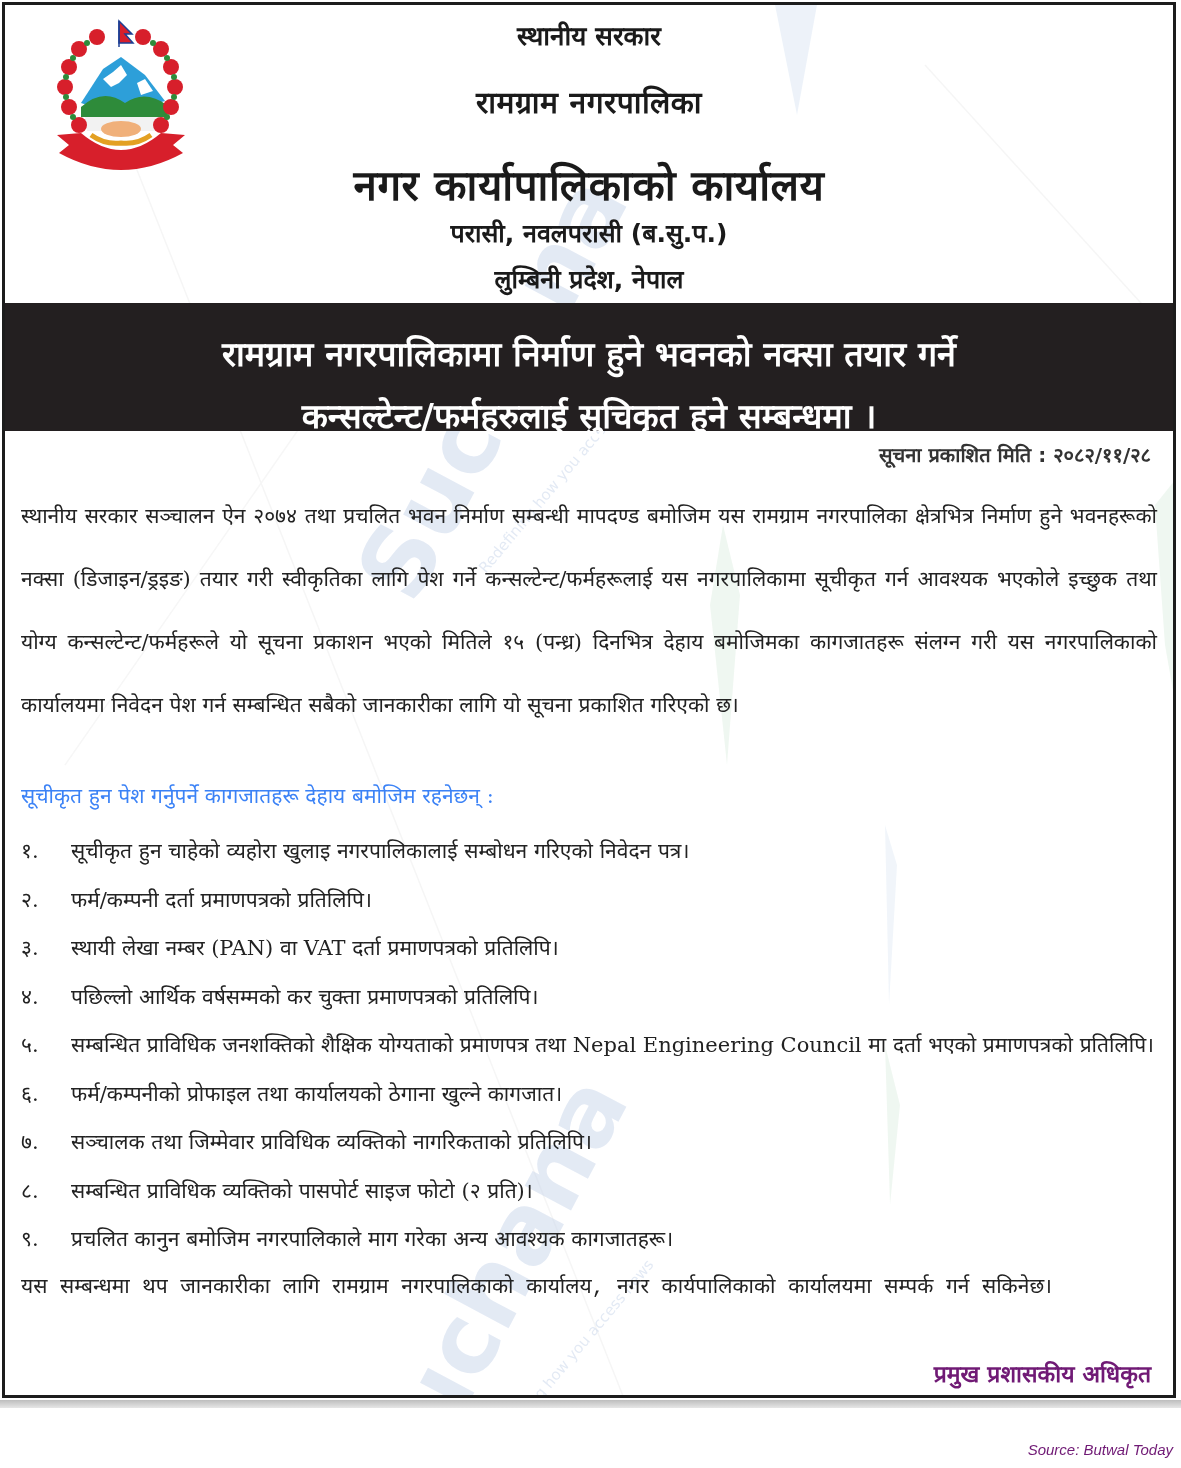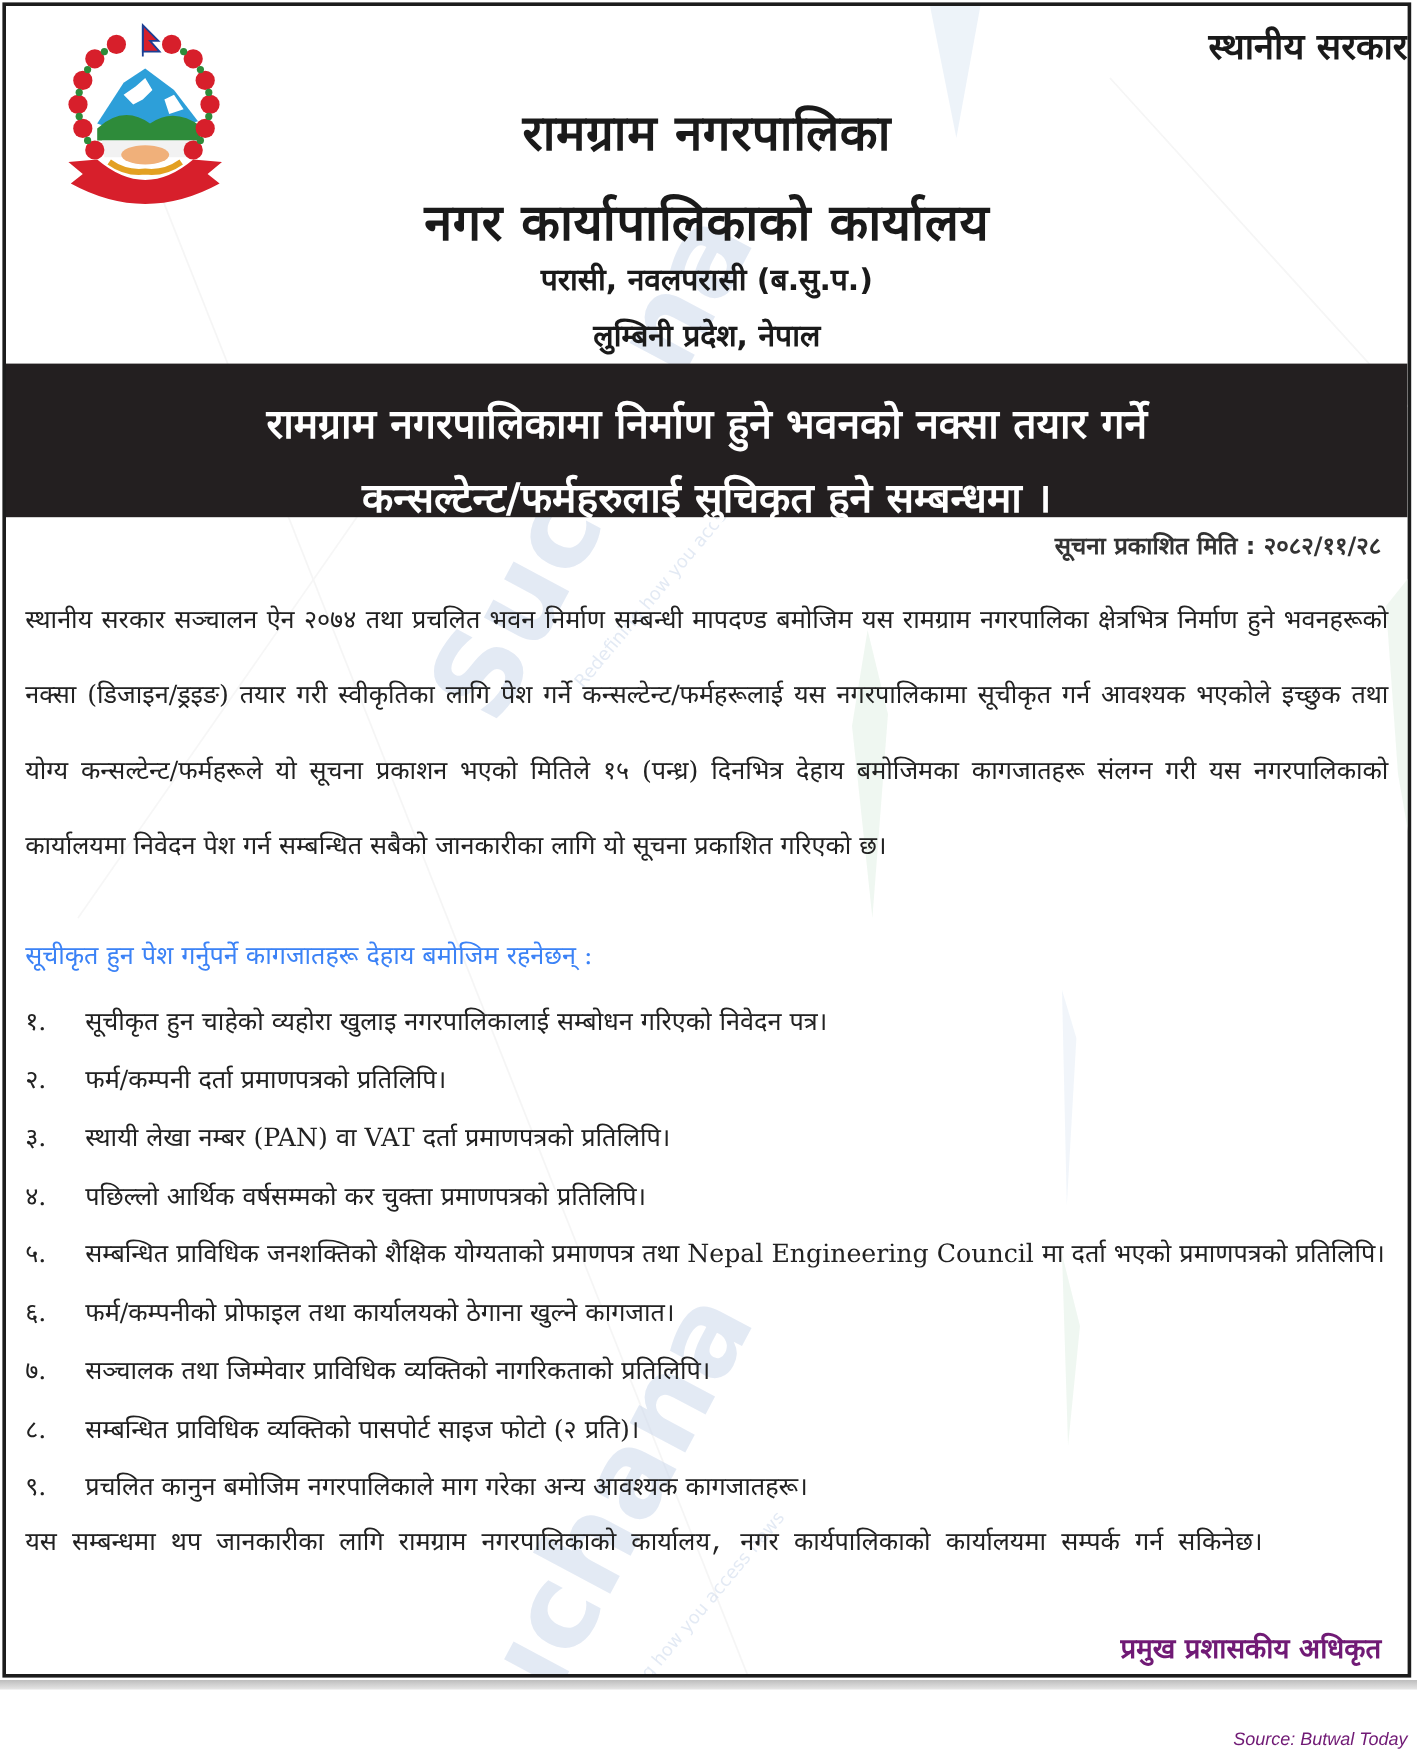--- a/index.html
+++ b/index.html
@@ -56,22 +56,22 @@
   .hdr-line {
     position: absolute;
     left: 0;
     width: 100%;
     text-align: center;
     font-weight: bold;
     color: #1a1a1a;
     font-family: "DejaVu Sans", sans-serif;
     white-space: nowrap;
   }
-  .hdr-1 { top: 12px; font-size: 30px; padding-left: 0; text-align: right; }
-  .hdr-2 { top: 76px; font-size: 41px; letter-spacing: 0.5px; }
+  .hdr-1 { top: 12px; font-size: 26px; padding-left: 0; }
+  .hdr-2 { top: 76px; font-size: 30px; letter-spacing: 0.5px; }
   .hdr-3 { top: 150px; font-size: 42px; letter-spacing: 0.5px; }
   .hdr-4 { top: 210px; font-size: 25px; }
   .hdr-5 { top: 256px; font-size: 25px; }
   
   .title-band {
     position: absolute;
     left: 0;
     top: 298px;
     width: 100%;
     height: 128px;

